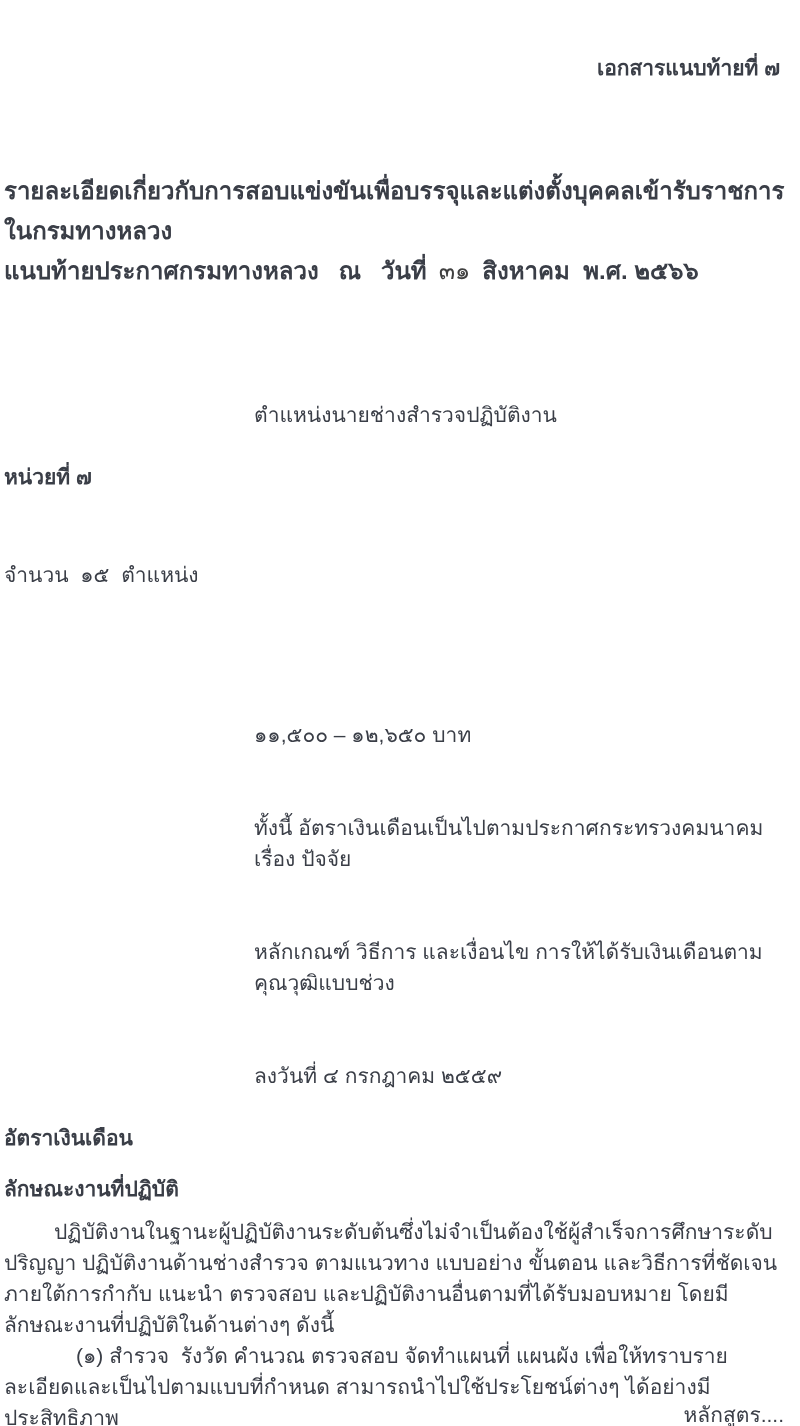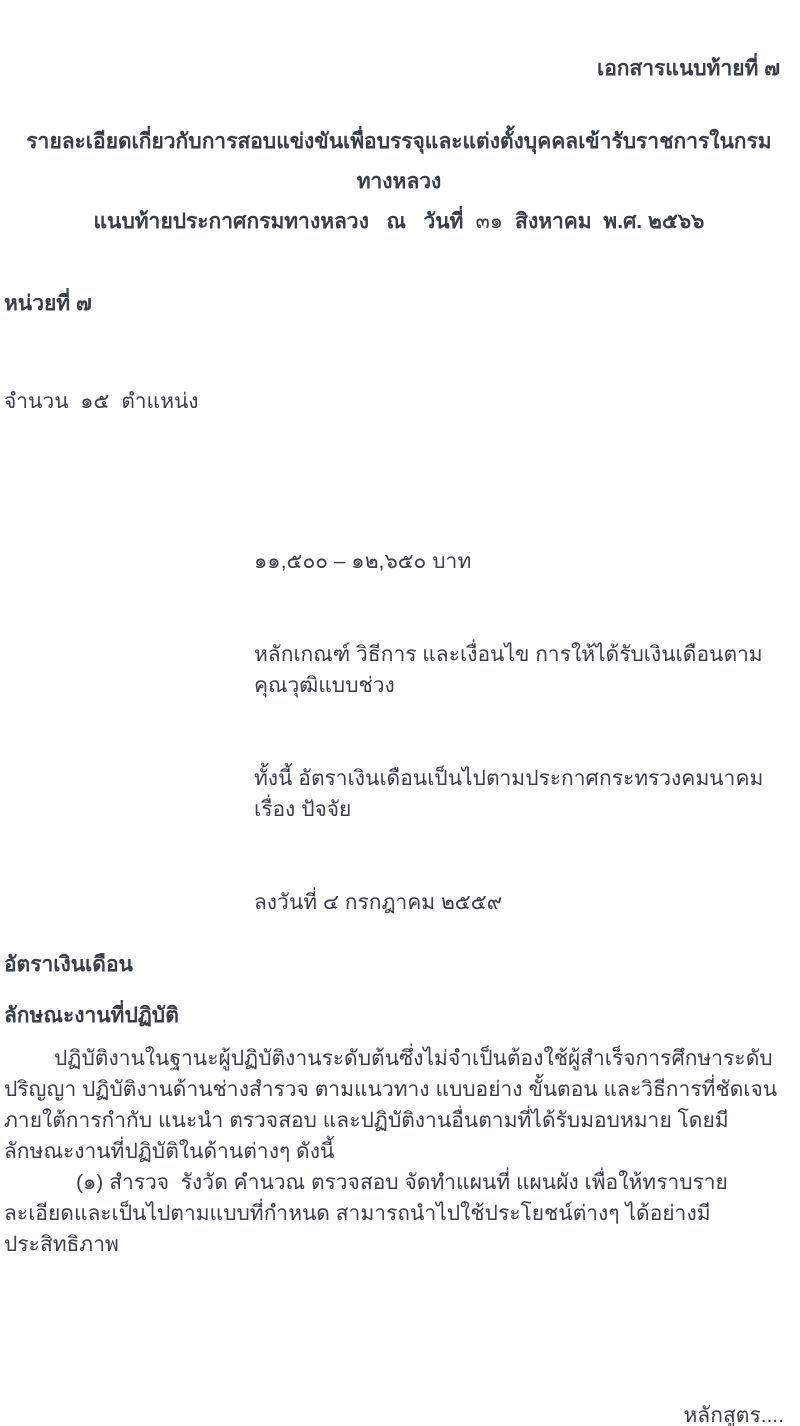--- a/index.html
+++ b/index.html
@@ -24,25 +24,25 @@
     padding: 0 6px 0 4px;
     box-sizing: border-box;
   }
   .attach-note {
     margin: 52px 14px 0 0;
     text-align: right;
     font-weight: bold;
     font-size: 21px;
   }
   .title-block {
-    margin-top: 38px;
-    text-align: center;
+    margin-top: 88px;
+    text-align: left;
     font-weight: bold;
     line-height: 40px;
-    font-size: 21px;
+    font-size: 24px;
   }
   .title-line2 { white-space: pre-wrap; }
   .date-stamp {
     color: #404040;
     font-weight: normal;
     display: inline-block;
     margin: 0 12px;
   }
   .info-table { margin-top: 46px; }
   .info-row {
@@ -92,32 +92,35 @@
   <div class="attach-note">เอกสารแนบท้ายที่ ๗</div>
 
   <div class="title-block">
     <div>รายละเอียดเกี่ยวกับการสอบแข่งขันเพื่อบรรจุและแต่งตั้งบุคคลเข้ารับราชการในกรมทางหลวง</div>
     <div class="title-line2"><span>แนบท้ายประกาศกรมทางหลวง   ณ   วันที่</span><span class="date-stamp">๓๑</span><span>สิงหาคม  พ.ศ. ๒๕๖๖</span></div>
   </div>
 
   <div class="info-table">
     <div class="info-row">
       <div class="info-label">หน่วยที่ ๗</div>
+      <div class="info-value">
+        <div>ตำแหน่งนายช่างสำรวจปฏิบัติงาน</div>
+      </div>
     </div>
     <div class="info-row">
       <div class="info-value">
         <div>จำนวน  ๑๕  ตำแหน่ง</div>
       </div>
     </div>
     <div class="info-row">
       <div class="info-label">อัตราเงินเดือน</div>
       <div class="info-value">
         <div>๑๑,๕๐๐ – ๑๒,๖๕๐ บาท</div>
+        <div>ทั้งนี้ อัตราเงินเดือนเป็นไปตามประกาศกระทรวงคมนาคม เรื่อง ปัจจัย</div>
         <div>หลักเกณฑ์ วิธีการ และเงื่อนไข การให้ได้รับเงินเดือนตามคุณวุฒิแบบช่วง</div>
-        <div>ทั้งนี้ อัตราเงินเดือนเป็นไปตามประกาศกระทรวงคมนาคม เรื่อง ปัจจัย</div>
         <div>ลงวันที่ ๔ กรกฎาคม ๒๕๕๙</div>
       </div>
     </div>
   </div>
 
   <div class="section-heading">ลักษณะงานที่ปฏิบัติ</div>
 
   <p class="para">ปฏิบัติงานในฐานะผู้ปฏิบัติงานระดับต้นซึ่งไม่จำเป็นต้องใช้ผู้สำเร็จการศึกษาระดับปริญญา ปฏิบัติงานด้านช่างสำรวจ ตามแนวทาง แบบอย่าง ขั้นตอน และวิธีการที่ชัดเจน ภายใต้การกำกับ แนะนำ ตรวจสอบ และปฏิบัติงานอื่นตามที่ได้รับมอบหมาย โดยมีลักษณะงานที่ปฏิบัติในด้านต่างๆ ดังนี้</p>
 
 

